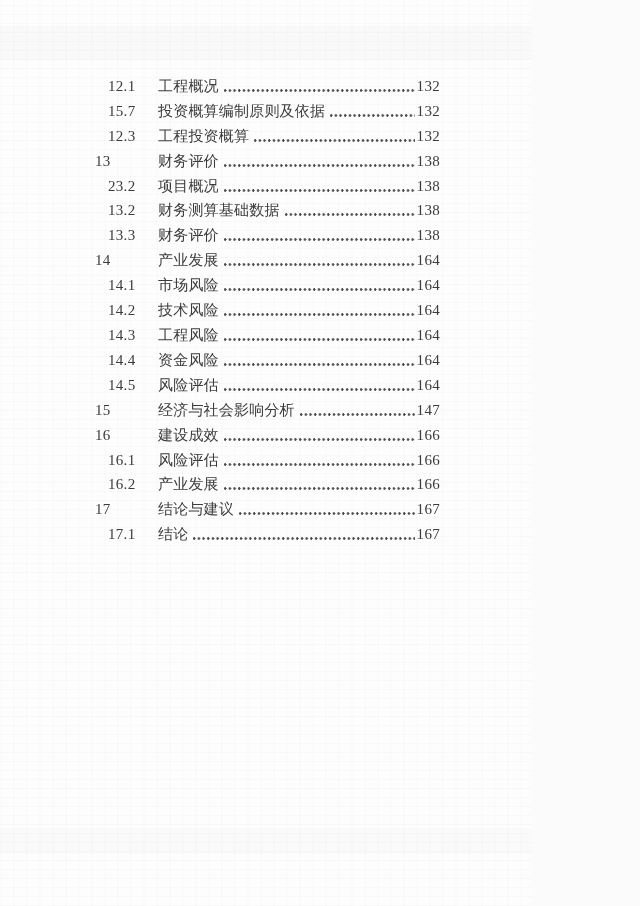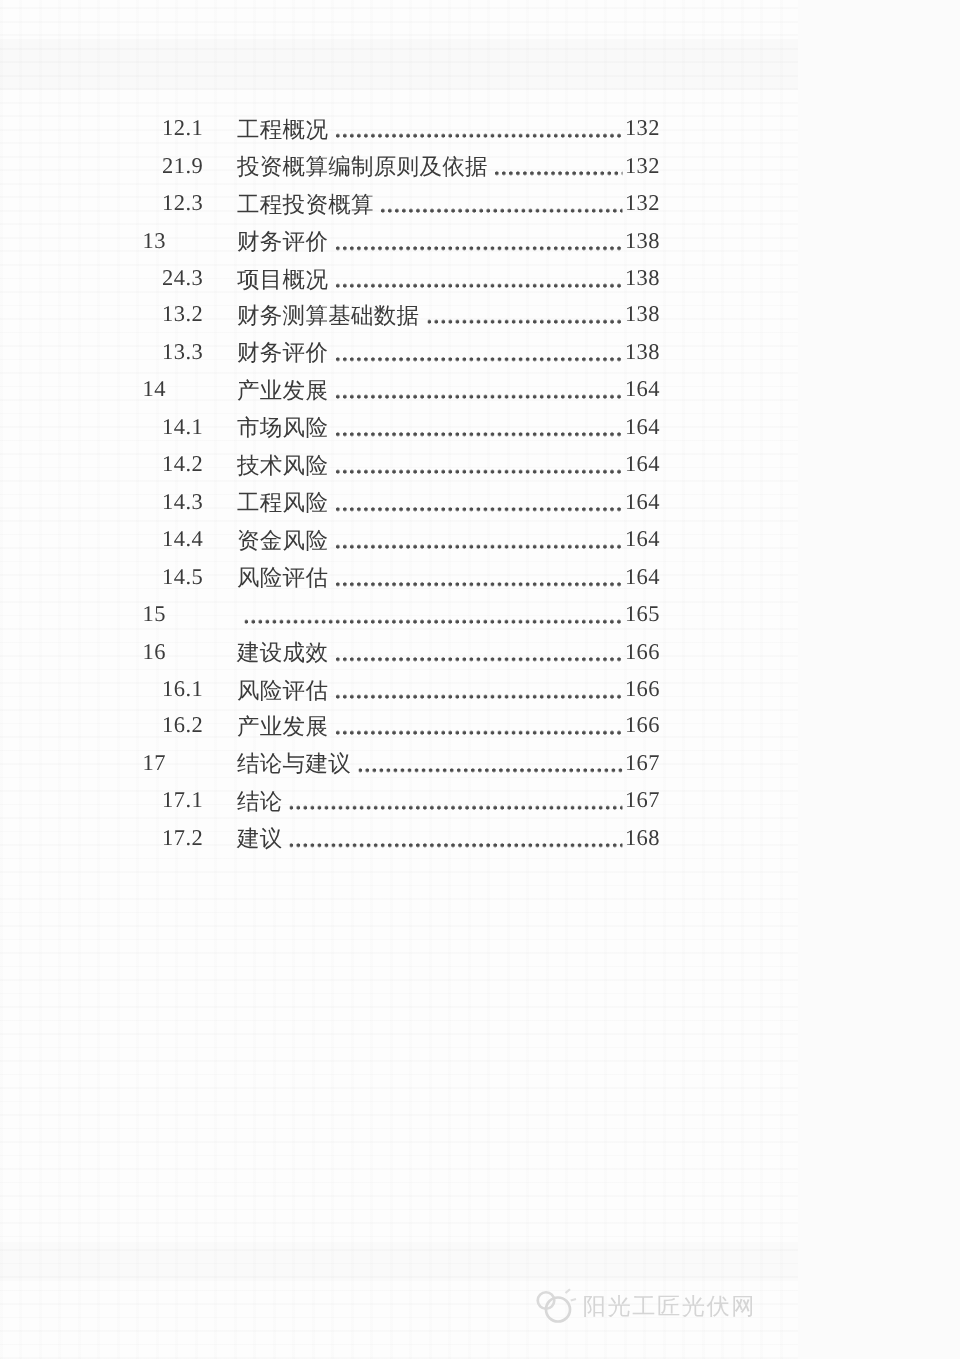--- a/index.html
+++ b/index.html
@@ -109,39 +109,39 @@
   <div class="scan-band-bottom"></div>
 
   <div class="toc" id="toc">
       <div class="toc-row lvl2">
         <span class="toc-num">12.1</span>
         <span class="toc-title">工程概况</span>
         <span class="toc-leader"></span>
         <span class="toc-page">132</span>
       </div>
       <div class="toc-row lvl2">
-        <span class="toc-num">21.9</span>
+        <span class="toc-num">15.7</span>
         <span class="toc-title">投资概算编制原则及依据</span>
         <span class="toc-leader"></span>
         <span class="toc-page">132</span>
       </div>
       <div class="toc-row lvl2">
         <span class="toc-num">12.3</span>
         <span class="toc-title">工程投资概算</span>
         <span class="toc-leader"></span>
         <span class="toc-page">132</span>
       </div>
       <div class="toc-row lvl1">
         <span class="toc-num">13</span>
         <span class="toc-title">财务评价</span>
         <span class="toc-leader"></span>
         <span class="toc-page">138</span>
       </div>
       <div class="toc-row lvl2">
-        <span class="toc-num">24.3</span>
+        <span class="toc-num">23.2</span>
         <span class="toc-title">项目概况</span>
         <span class="toc-leader"></span>
         <span class="toc-page">138</span>
       </div>
       <div class="toc-row lvl2">
         <span class="toc-num">13.2</span>
         <span class="toc-title">财务测算基础数据</span>
         <span class="toc-leader"></span>
         <span class="toc-page">138</span>
       </div>
@@ -182,22 +182,23 @@
         <span class="toc-page">164</span>
       </div>
       <div class="toc-row lvl2">
         <span class="toc-num">14.5</span>
         <span class="toc-title">风险评估</span>
         <span class="toc-leader"></span>
         <span class="toc-page">164</span>
       </div>
       <div class="toc-row lvl1">
         <span class="toc-num">15</span>
-        <span class="toc-leader"></span>
-        <span class="toc-page">165</span>
+        <span class="toc-title">经济与社会影响分析</span>
+        <span class="toc-leader"></span>
+        <span class="toc-page">147</span>
       </div>
       <div class="toc-row lvl1">
         <span class="toc-num">16</span>
         <span class="toc-title">建设成效</span>
         <span class="toc-leader"></span>
         <span class="toc-page">166</span>
       </div>
       <div class="toc-row lvl2">
         <span class="toc-num">16.1</span>
         <span class="toc-title">风险评估</span>
@@ -215,30 +216,15 @@
         <span class="toc-title">结论与建议</span>
         <span class="toc-leader"></span>
         <span class="toc-page">167</span>
       </div>
       <div class="toc-row lvl2">
         <span class="toc-num">17.1</span>
         <span class="toc-title">结论</span>
         <span class="toc-leader"></span>
         <span class="toc-page">167</span>
       </div>
-      <div class="toc-row lvl2">
-        <span class="toc-num">17.2</span>
-        <span class="toc-title">建议</span>
-        <span class="toc-leader"></span>
-        <span class="toc-page">168</span>
-      </div>
     </div>
 
-  <div class="watermark">
-    <svg class="wm-icon" width="30" height="26" viewBox="0 0 30 26">
-      <circle cx="9" cy="9" r="5.5" fill="none" stroke="#dadada" stroke-width="1.8"></circle>
-      <circle cx="17" cy="15" r="8" fill="none" stroke="#d8d8d8" stroke-width="1.8"></circle>
-      <line x1="22" y1="4" x2="25" y2="1.5" stroke="#dedede" stroke-width="1.5"></line>
-      <line x1="25.5" y1="9" x2="29" y2="8" stroke="#dedede" stroke-width="1.5"></line>
-    </svg>
-    <span class="wm-text">阳光工匠光伏网</span>
-  </div>
 </div>
 
 </body></html>

